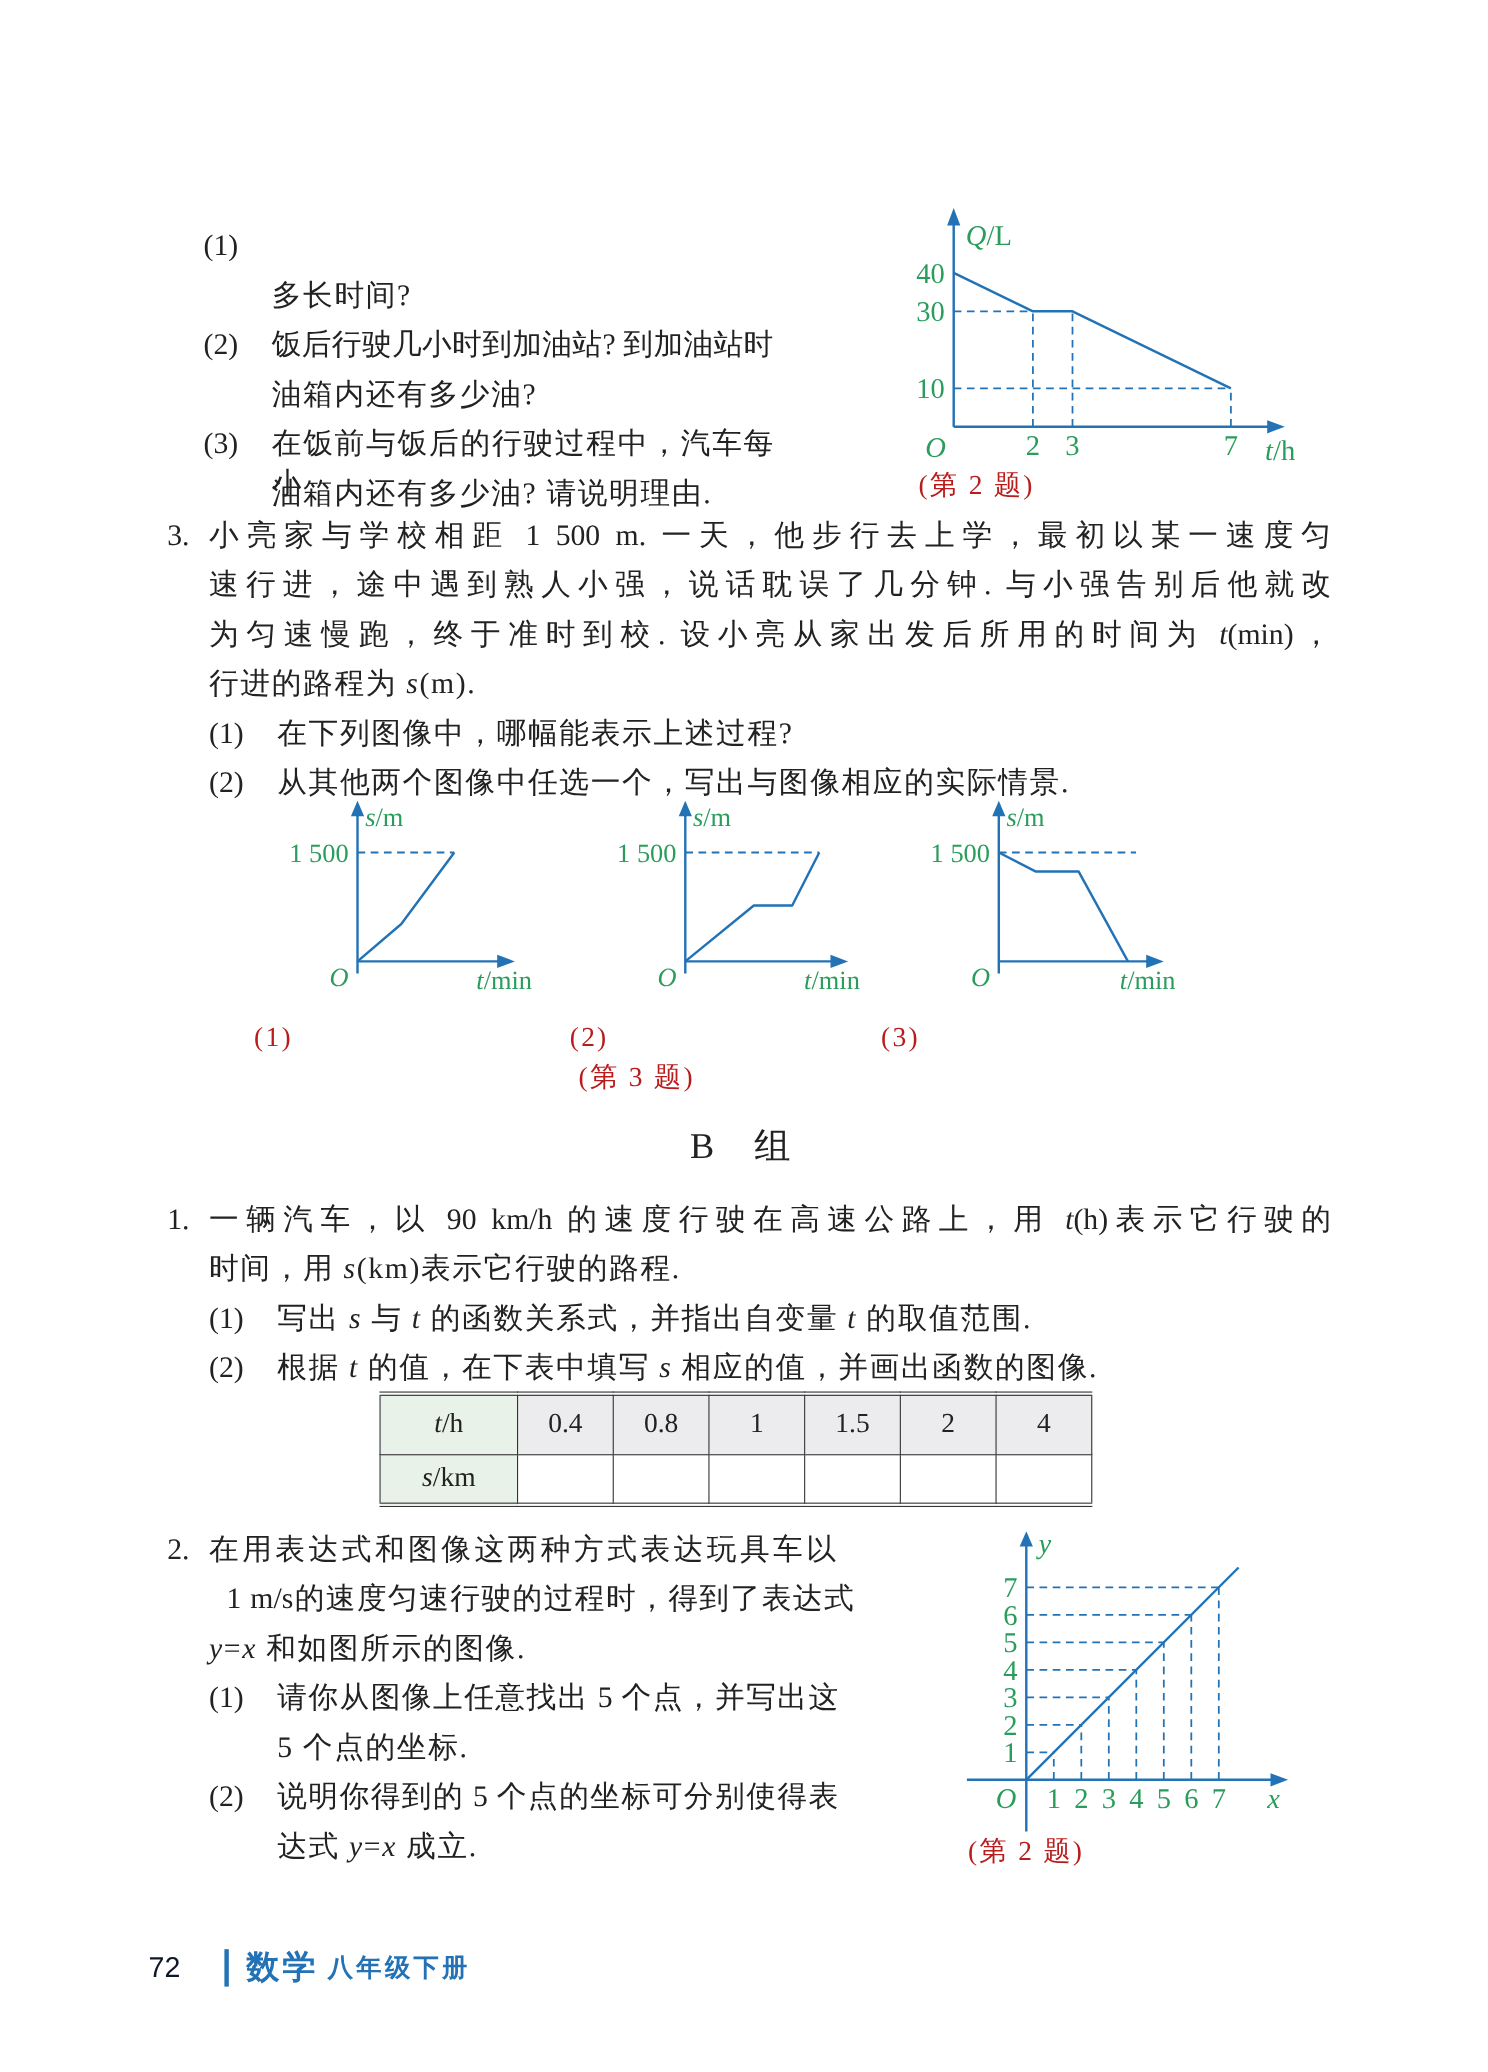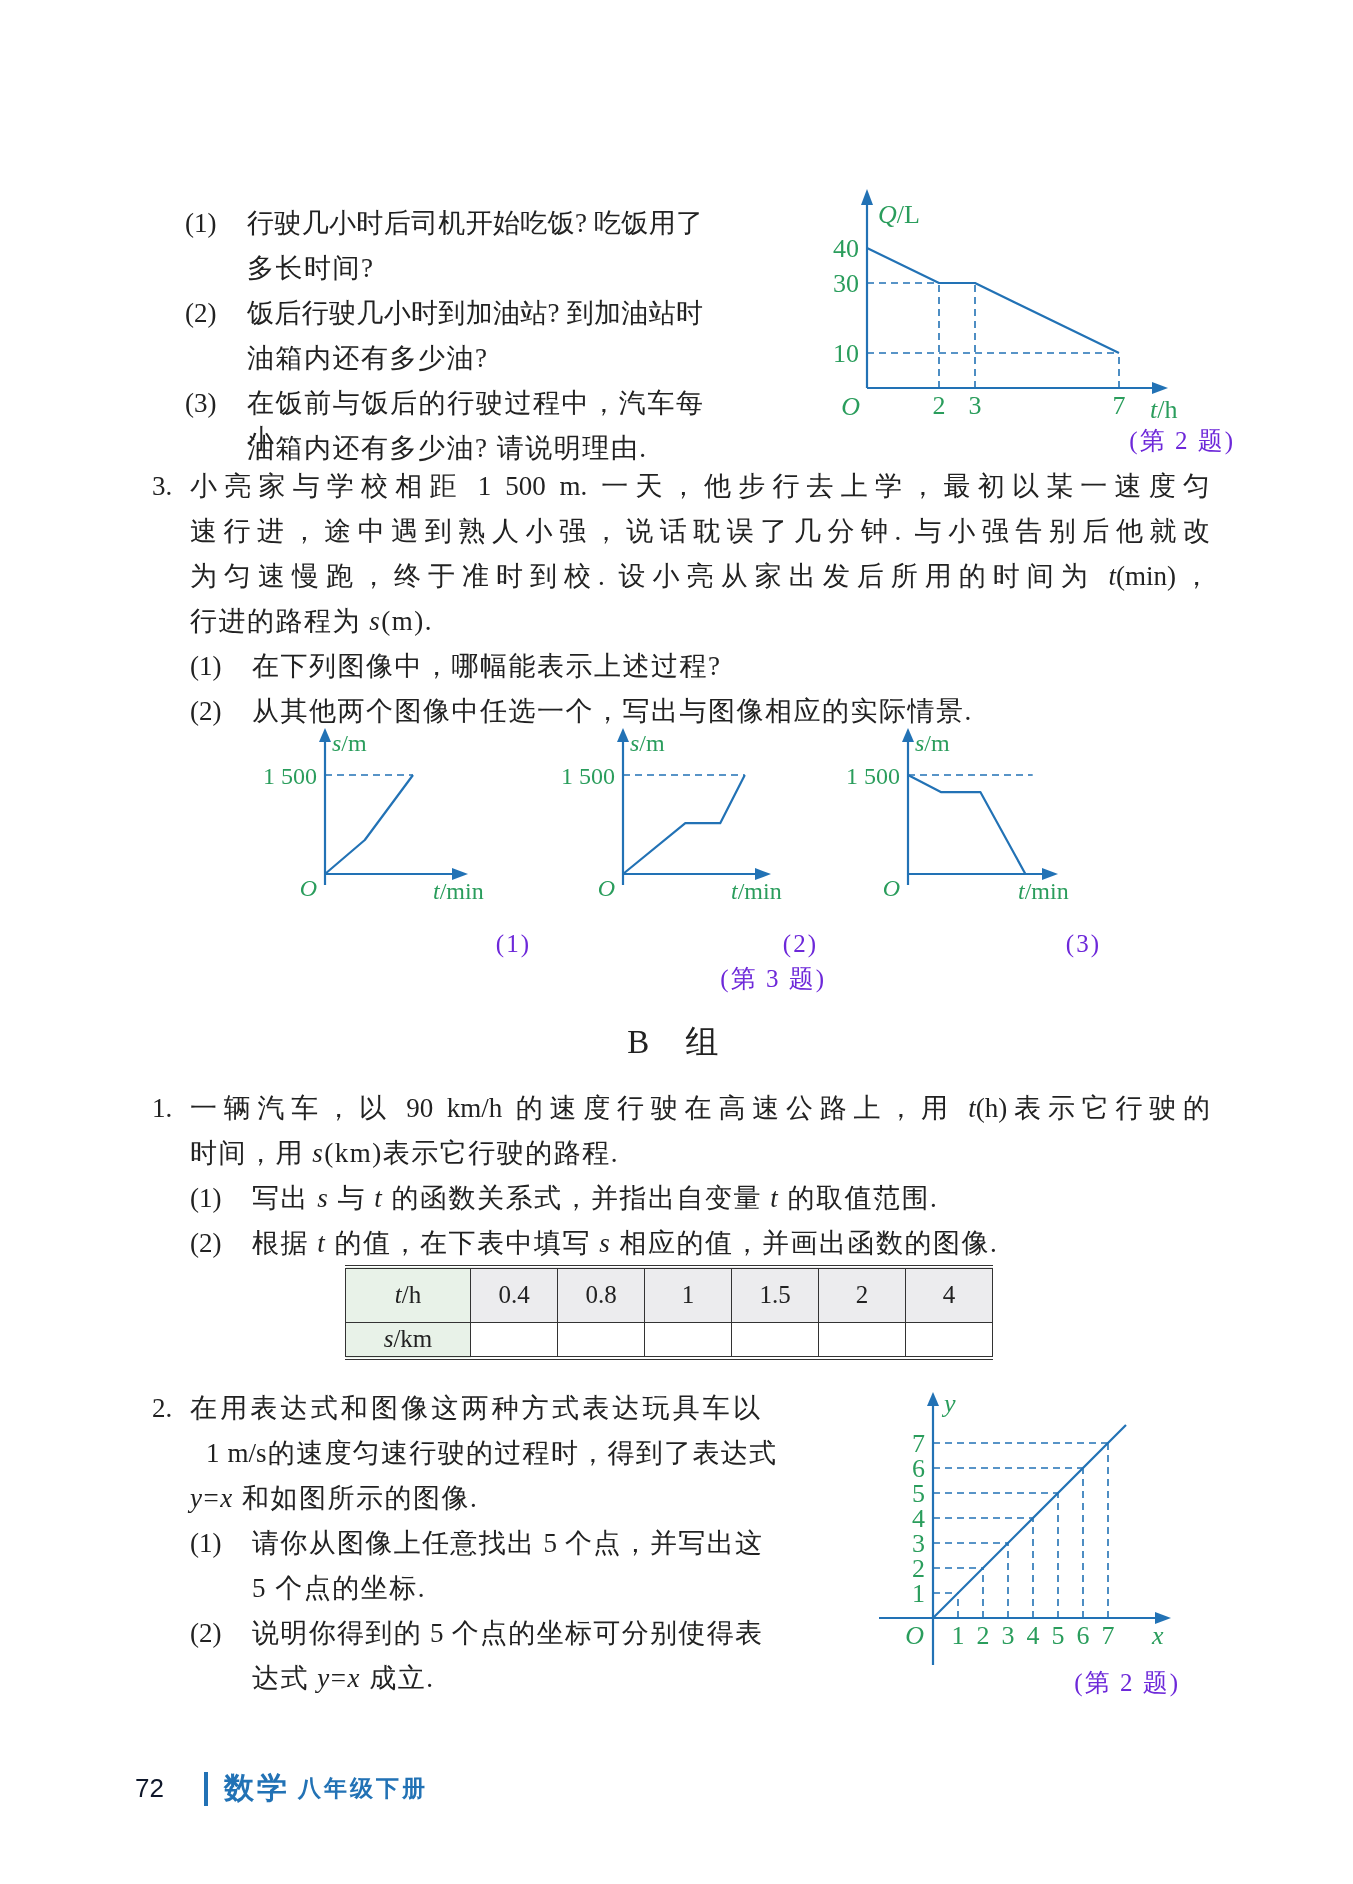--- a/index.html
+++ b/index.html
@@ -4,53 +4,52 @@
 <style>
 :root{ --blue:#2272b5; --green:#2a9d5c; --ink:#222; }
 *{box-sizing:border-box}
 body{margin:0;background:#888}
 .page{position:relative;width:1353px;height:1884px;background:#ffffff;overflow:hidden;
   font-family:"Liberation Serif","DejaVu Serif",serif;color:var(--ink);}
 .tline{position:absolute;font-size:27px;line-height:36px;white-space:nowrap;letter-spacing:1.5px}
 .just{white-space:normal;text-align:justify;text-align-last:justify;letter-spacing:0}
 .num{position:absolute;font-size:27px;line-height:36px}
 .it{font-style:italic}
-.caption{position:absolute;font-size:25px;letter-spacing:2px;text-align:right;color:#6d28d9}
+.caption{position:absolute;font-size:25px;letter-spacing:2px;text-align:left;color:#b91c1c}
 .bhead{position:absolute;font-size:33px;letter-spacing:14px;text-align:center;font-weight:400}
 svg{position:absolute;overflow:visible}
 svg line{stroke:var(--blue);stroke-width:2.2}
 .curve{fill:none;stroke:var(--blue);stroke-width:2.2;stroke-linejoin:round}
 .arrow{fill:var(--blue);stroke:none}
 [data-role="dashes"] polyline{fill:none;stroke:var(--blue);stroke-width:1.6;stroke-dasharray:7 5}
 svg text{font-family:"Liberation Serif","DejaVu Serif",serif}
 .glabel{fill:var(--green);font-size:26px}
 .glabel-sm{fill:var(--green);font-size:24px}
 .ticks{fill:var(--green);font-size:26px}
 .ticks-sm{fill:var(--green);font-size:24px}
 .btable{position:absolute;left:345px;top:1265px;border-collapse:collapse;table-layout:fixed;
   border-top:4px double #333;border-bottom:4px double #333}
 .btable td{border:1.6px solid #333;text-align:center;vertical-align:middle;font-size:25px;padding:0}
 .btable .r1 td{height:55px;background:#ececee}
-.btable .r2 td{height:36px;background:#ffffff}
+.btable .r2 td{height:46px;background:#ffffff}
 .btable td.hdr{background:#e8f2e8 !important;width:125px}
 .btable td.val{width:87px}
 .footer{position:absolute;left:135px;top:1768px;display:flex;align-items:center;
   font-family:"Liberation Sans","DejaVu Sans",sans-serif}
 .fnum{font-size:26px;color:#0f172a}
 .fbar{width:4px;height:34px;background:var(--blue);margin-left:40px;margin-right:16px}
 .fsub{font-size:30px;color:var(--blue);font-weight:700;letter-spacing:3px}
 .fed{font-size:23px;color:var(--blue);font-weight:600;letter-spacing:3px;margin-left:8px}
 </style>
 </head>
 <body>
 
 <div class="page">
 
   <div class="num" style="left:185px;top:205px">(1)</div>
-  <div class="tline just" style="left:247px;top:205px;width:456px">行驶几小时后司机开始吃饭? 吃饭用了</div>
   <div class="tline" style="left:247px;top:250px">多长时间?</div>
   <div class="num" style="left:185px;top:295px">(2)</div>
   <div class="tline just" style="left:247px;top:295px;width:456px">饭后行驶几小时到加油站? 到加油站时</div>
   <div class="tline" style="left:247px;top:340px">油箱内还有多少油?</div>
   <div class="num" style="left:185px;top:385px">(3)</div>
   <div class="tline just" style="left:247px;top:385px;width:456px">在饭前与饭后的行驶过程中，汽车每小</div>
   <div class="tline" style="left:247px;top:430px">油箱内还有多少油? 请说明理由.</div>
 
   <svg style="left:820px;top:185px" width="400" height="240" viewBox="0 0 400 240">
     <g data-role="dashes">

